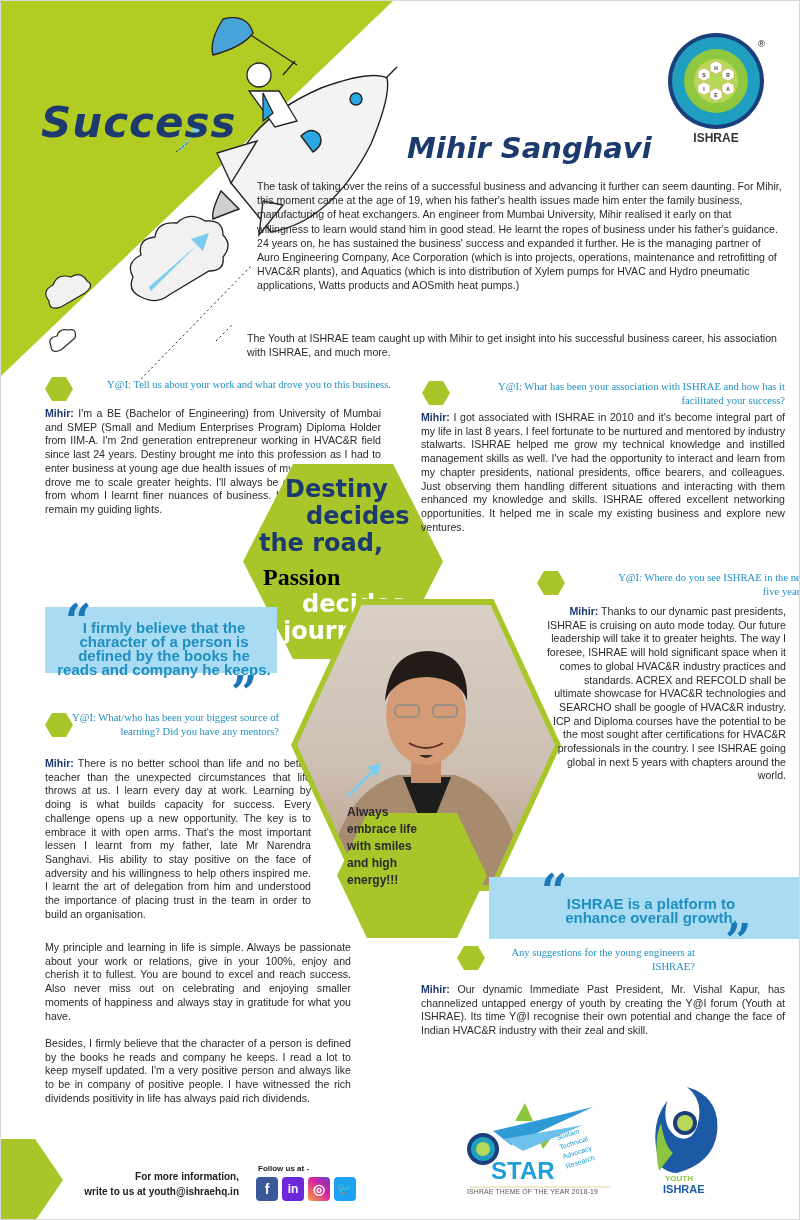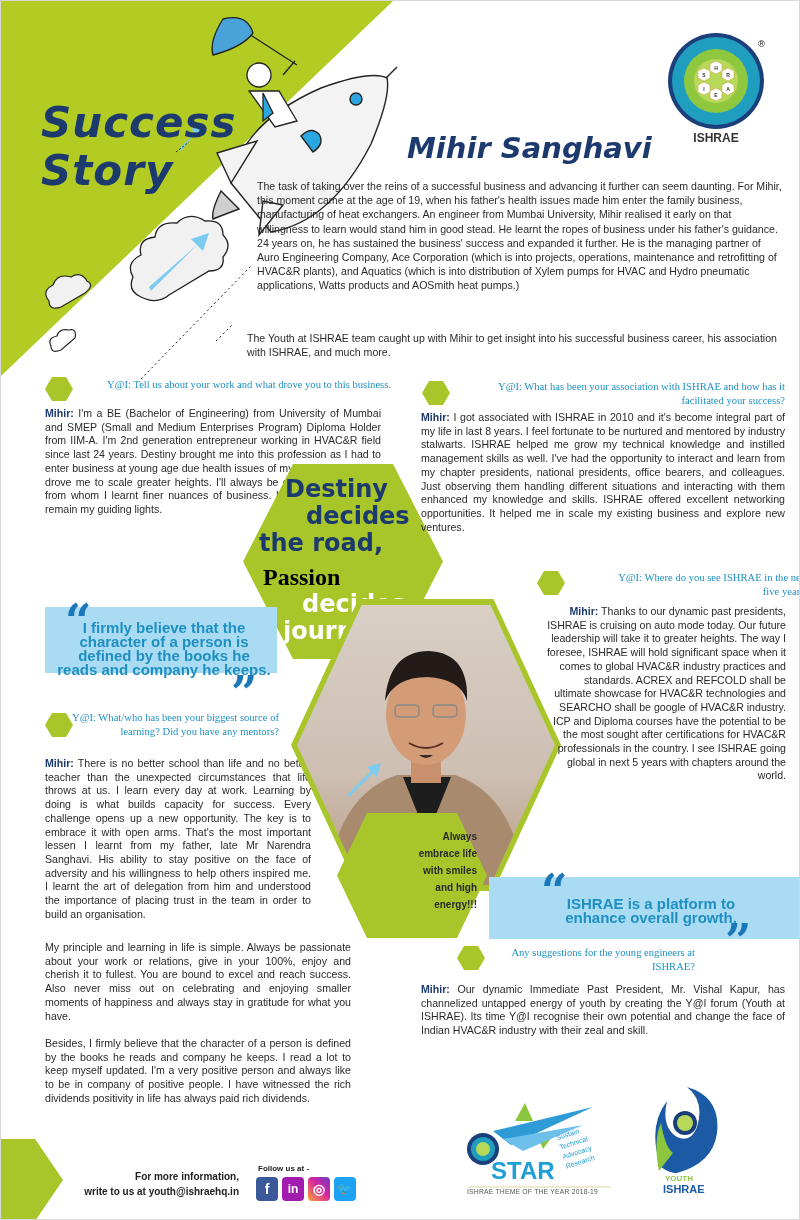--- a/index.html
+++ b/index.html
@@ -28,21 +28,21 @@
   .quote-box { position: absolute; background: #a9dcf3; }
   .quote-text { position: absolute; font-family: "Liberation Sans", sans-serif; font-weight: bold; font-size: 15px; line-height: 14px; color: #1f8fc1; text-align: center; }
   .qmark { position: absolute; font-family: "DejaVu Serif", serif; font-weight: bold; font-size: 46px; line-height: 40px; color: #1a78b8; }
 
   .big-hex { position: absolute; left: 242px; top: 463px; width: 200px; height: 195px; background: #a8c62a; clip-path: polygon(25% 0, 75% 0, 100% 50%, 75% 100%, 25% 100%, 0 50%); }
   .slogan { position: absolute; font-family: "DejaVu Sans", sans-serif; font-weight: bold; font-size: 24px; line-height: 26px; }
 
   .photo-hex { position: absolute; left: 290px; top: 598px; width: 270px; height: 292px; background: #a8c62a; clip-path: polygon(25% 0, 75% 0, 100% 50%, 75% 100%, 25% 100%, 0 50%); }
   .photo-inner { position: absolute; left: 296px; top: 604px; width: 258px; height: 280px; clip-path: polygon(25% 0, 75% 0, 100% 50%, 75% 100%, 25% 100%, 0 50%); background: linear-gradient(180deg, #d9cfc5 0%, #cdbfb2 60%, #b89d86 100%); overflow: hidden; }
   .small-hex { position: absolute; left: 336px; top: 812px; width: 150px; height: 125px; background: #a8c62a; clip-path: polygon(20% 0, 80% 0, 100% 50%, 80% 100%, 20% 100%, 0 50%); }
-  .smile-text { position: absolute; left: 346px; top: 827px; width: 130px; text-align: right; font-family: "Liberation Sans", sans-serif; font-weight: bold; font-size: 10px; line-height: 17px; color: #2a2a2a; }
+  .smile-text { position: absolute; left: 346px; top: 803px; width: 130px; text-align: left; font-family: "Liberation Sans", sans-serif; font-weight: bold; font-size: 12px; line-height: 17px; color: #2a2a2a; }
 
   .footer-arrow { position: absolute; left: 0; top: 1138px; width: 62px; height: 82px; background: #a8c62a; clip-path: polygon(0 0, 55% 0, 100% 50%, 55% 100%, 0 100%); }
   .footer-info { position: absolute; left: 70px; top: 1168px; width: 168px; text-align: right; font-family: "Liberation Sans", sans-serif; font-weight: bold; font-size: 10px; line-height: 15px; color: #222; }
   .follow { position: absolute; left: 257px; top: 1163px; font-family: "Liberation Sans", sans-serif; font-weight: bold; font-size: 8px; color: #222; }
   .social { position: absolute; top: 1176px; width: 22px; height: 24px; border-radius: 4px; color: #fff; font-family: "Liberation Sans", sans-serif; font-weight: bold; font-size: 14px; line-height: 24px; text-align: center; }
 
   .star-logo { position: absolute; left: 462px; top: 1090px; width: 150px; height: 110px; }
   .star-caption { position: absolute; left: 466px; top: 1187px; font-family: "Liberation Sans", sans-serif; font-size: 6.8px; color: #555; letter-spacing: 0.2px; }
   .youth-logo { position: absolute; left: 650px; top: 1086px; width: 70px; height: 110px; }
 </style>
@@ -89,21 +89,20 @@
       <path d="M222,18 q24,-6 30,14 q-10,14 -40,22 q-4,-14 10,-36 z" fill="#4aa3d8"></path>
       <circle cx="258" cy="74" r="12" fill="#fff"></circle>
       <path d="M248,90 l30,0 l18,30 l-22,6 z" fill="#fff"></path>
       <path d="M262,92 l10,20 l-10,8 z" fill="#2aa7e0"></path>
       <path d="M282,74 l12,-14" fill="none"></path>
     </g>
   </svg>
 
   <div class="title-success">
     <div>Success</div>
-    <div>Story</div>
   </div>
 
   <div class="name-title">Mihir Sanghavi</div>
 
   <svg class="logo" viewBox="0 0 100 100">
     <circle cx="50" cy="50" r="48" fill="#1b3f7a"></circle>
     <circle cx="50" cy="50" r="44" fill="#1f9ec0"></circle>
     <circle cx="50" cy="50" r="32" fill="#8fc73e"></circle>
     <circle cx="50" cy="50" r="22" fill="#b8d85a"></circle>
     <g fill="#fff" stroke="#caa94a" stroke-width="0.6">
@@ -210,21 +209,21 @@
     <span>Our dynamic Immediate Past President, Mr. Vishal Kapur, has channelized untapped energy of youth by creating the Y@I forum (Youth at ISHRAE). Its time Y@I recognise their own potential and change the face of Indian HVAC&amp;R industry with their zeal and skill.</span>
   </div>
 
   <div class="footer-arrow"></div>
   <div class="footer-info">
     <div>For more information,</div>
     <div>write to us at youth@ishraehq.in</div>
   </div>
   <div class="follow">Follow us at -</div>
   <div class="social" style="left:255px; background:#3b5998;">f</div>
-  <div class="social" style="left:281px; background:#a21caf; font-size:12px;">in</div>
+  <div class="social" style="left:281px; background:#6d28d9; font-size:12px;">in</div>
   <div class="social" style="left:307px; background:linear-gradient(45deg,#f9a533,#d6249f 55%,#6a3cc5);">◎</div>
   <div class="social" style="left:333px; background:#1da1f2; font-size:12px;">🐦</div>
 
   <svg class="star-logo" viewBox="0 0 150 110">
     <polygon points="62,12 70,30 52,30" fill="#8cc63f"></polygon>
     <polygon points="74,44 92,42 80,58" fill="#8cc63f"></polygon>
     <path d="M30,40 L130,16 L48,54 z" fill="#2f9bd6"></path>
     <path d="M40,48 L120,34 L60,60 z" fill="#6cc0ea"></path>
     <circle cx="20" cy="58" r="16" fill="#1b3f7a"></circle>
     <circle cx="20" cy="58" r="12" fill="#1f9ec0"></circle>

